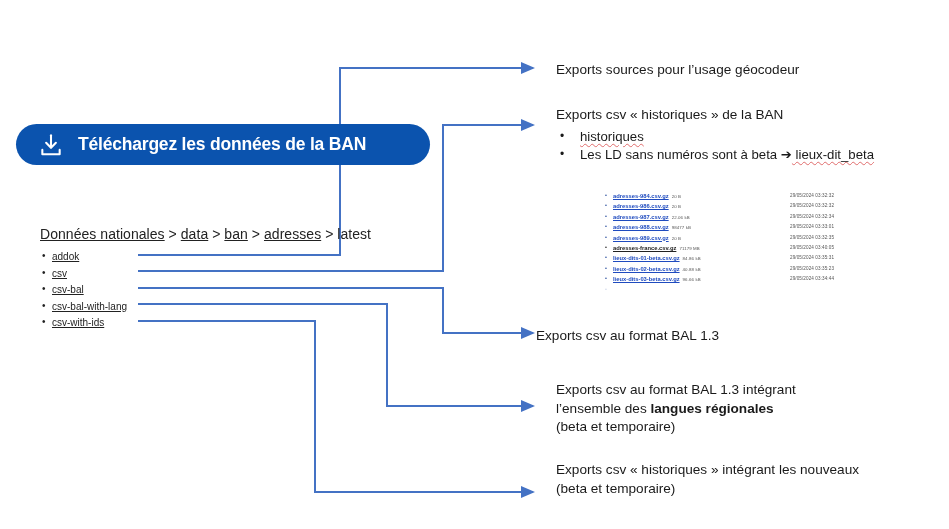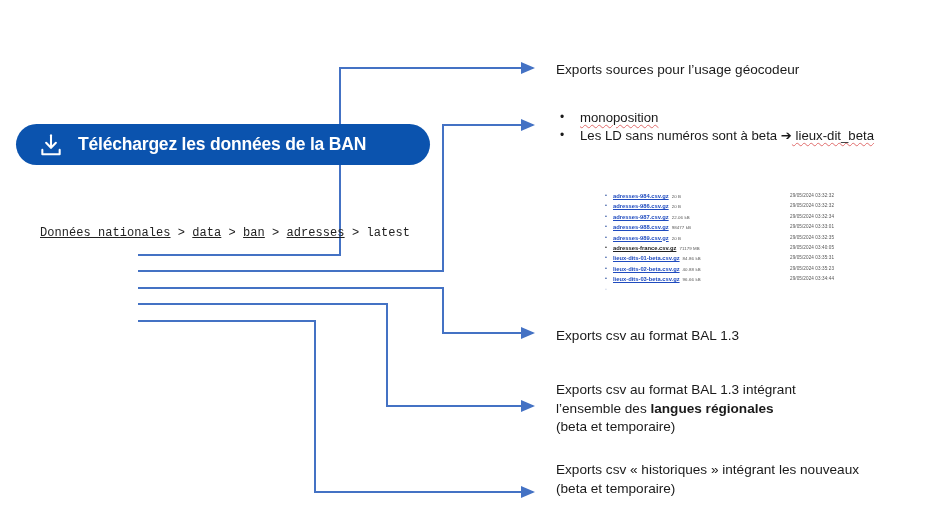--- a/index.html
+++ b/index.html
@@ -20,41 +20,40 @@
   }
   .banner-icon{width:26px;height:26px;flex:0 0 auto;display:block;}
   .banner-title{
     color:#ffffff;font-size:17.5px;font-weight:bold;letter-spacing:-0.2px;
     white-space:nowrap;
   }
 
   
   .tree{position:absolute;left:40px;top:226px;width:300px;}
   .breadcrumb{
-    font-size:12px;color:#222;white-space:nowrap;margin-bottom:7px;
+    font-size:14px;color:#222;white-space:nowrap;margin-bottom:7px;
     letter-spacing:0.05px;
-    font-family:Liberation Mono, monospace;
   }
   .breadcrumb .lnk{text-decoration:underline;}
   .breadcrumb .sep{text-decoration:none;}
   .tree ul{list-style:none;margin:0;padding:0;}
   .tree li{
     font-size:10px;line-height:16.5px;color:#222;position:relative;
     padding-left:12px;white-space:nowrap;
   }
   .tree li::before{
     content:"•";position:absolute;left:2px;top:-1px;font-size:10px;color:#222;
   }
   .tree li span.lnk{text-decoration:underline;}
 
   
   .rtext{position:absolute;font-size:13.6px;line-height:18.5px;color:#1a1a1a;}
   #blk-geocodeur{left:556px;top:61px;width:390px;}
   #blk-historiques{left:556px;top:106px;width:392px;}
-  #blk-bal13{left:556px;top:327px;width:390px;}
+  #blk-bal13{left:536px;top:327px;width:390px;}
   #blk-langues{left:556px;top:381px;width:392px;}
   #blk-newid{left:556px;top:461px;width:392px;}
   .rtext .hl{font-weight:bold;}
 
   .sublist{list-style:none;margin:3px 0 0 0;padding:0;}
   .sublist li{
     position:relative;padding-left:24px;font-size:13.2px;line-height:18.2px;
     white-space:nowrap;
   }
   .sublist li::before{
@@ -126,29 +125,37 @@
       <path d="M7.5 10 L12 14.6 L16.5 10"></path>
       <path d="M4 16.5 L4 20.5 L20 20.5 L20 16.5"></path>
     </svg>
     <span class="banner-title">Téléchargez les données de la BAN</span>
   </div>
 
   <div class="tree">
     <div class="breadcrumb">
       <span class="lnk">Données nationales</span><span class="sep"> &gt; </span><span class="lnk">data</span><span class="sep"> &gt; </span><span class="lnk">ban</span><span class="sep"> &gt; </span><span class="lnk">adresses</span><span class="sep"> &gt; </span><span>latest</span>
     </div>
+    <ul>
+      <li><span class="lnk">addok</span></li>
+      <li><span class="lnk">csv</span></li>
+      <li><span class="lnk">csv-bal</span></li>
+      <li><span class="lnk">csv-bal-with-lang</span></li>
+      <li><span class="lnk">csv-with-ids</span></li>
+    </ul>
   </div>
 
   <div class="rtext" id="blk-geocodeur">
     <div>Exports sources pour l’usage géocodeur</div>
   </div>
 
   <div class="rtext" id="blk-historiques">
+    <div>Exports csv « historiques » de la BAN</div>
     <ul class="sublist">
-      <li><span class="squiggle">monoposition</span></li>
+      <li><span class="squiggle">historiques</span></li>
       <li><span>Les LD sans numéros sont à beta </span><span class="arrow-glyph">➔</span><span class="squiggle"> lieux-dit_beta</span></li>
     </ul>
   </div>
 
   <div class="filelist">
     <div class="row">
       <span class="fname">adresses-984.csv.gz</span><span class="fsize">20 B</span><span class="fdate">29/05/2024 03:32:32</span>
     </div>
     <div class="row">
       <span class="fname">adresses-986.csv.gz</span><span class="fsize">20 B</span><span class="fdate">29/05/2024 03:32:32</span>

